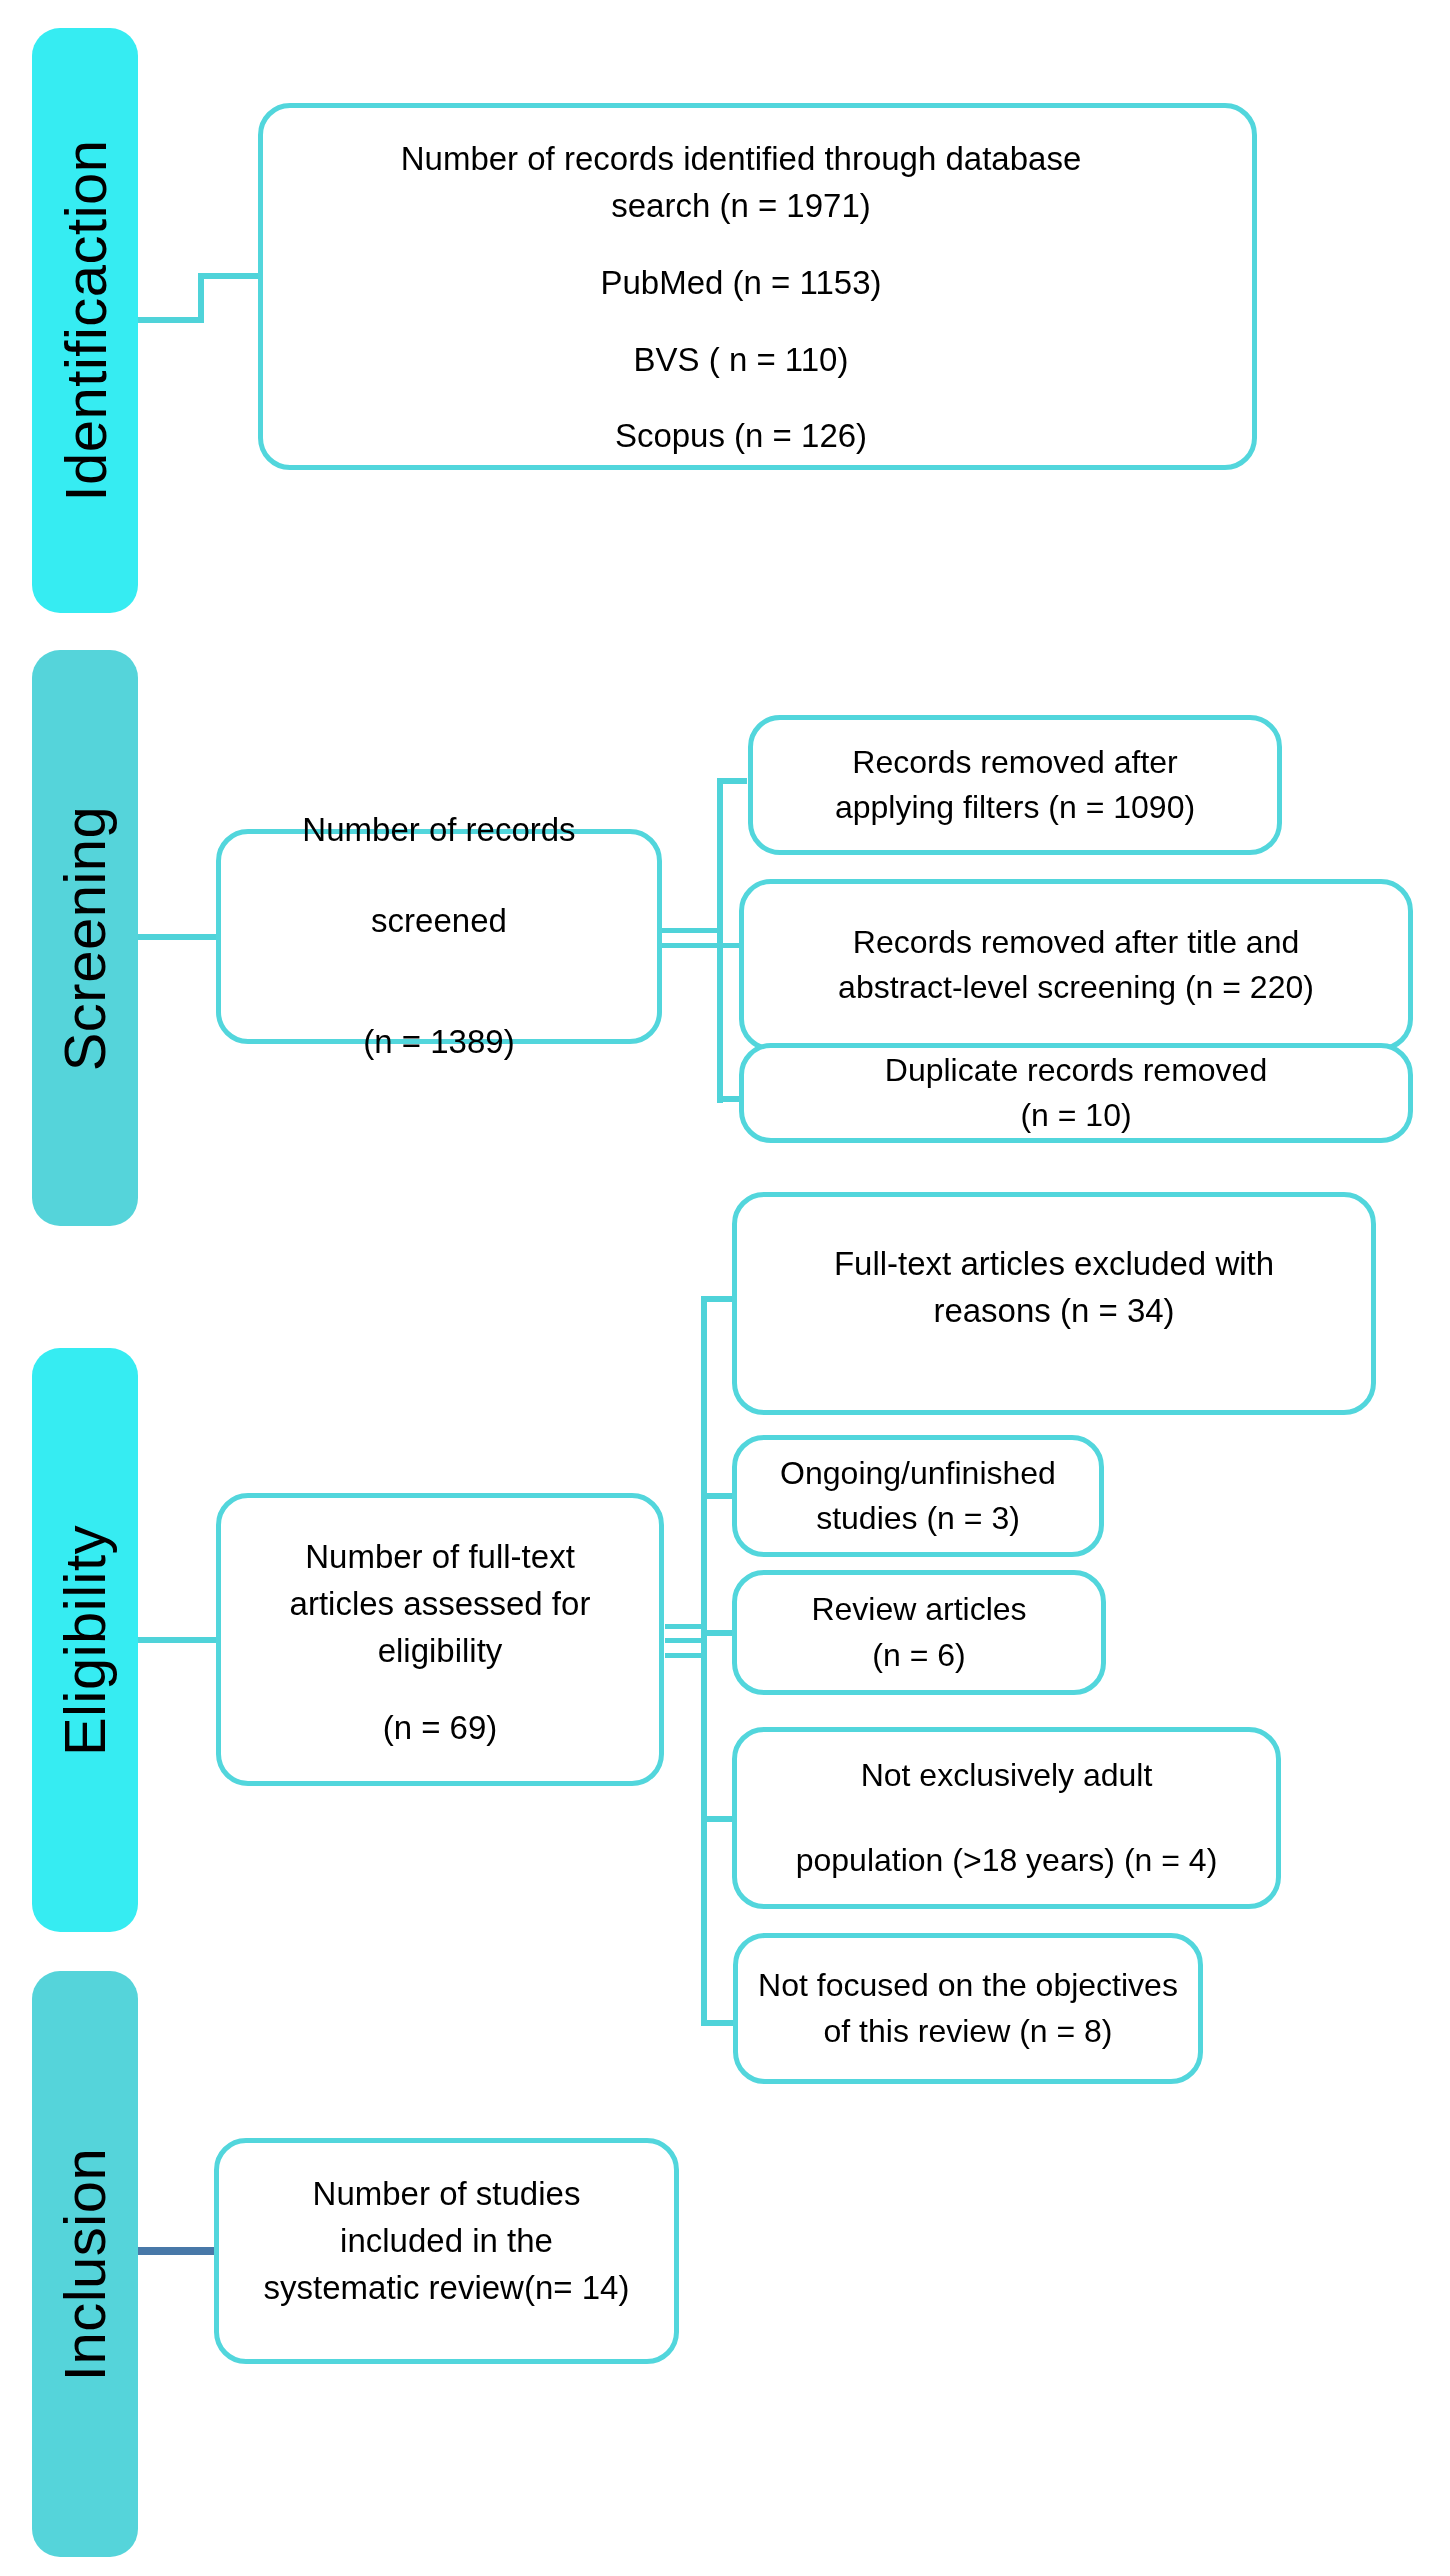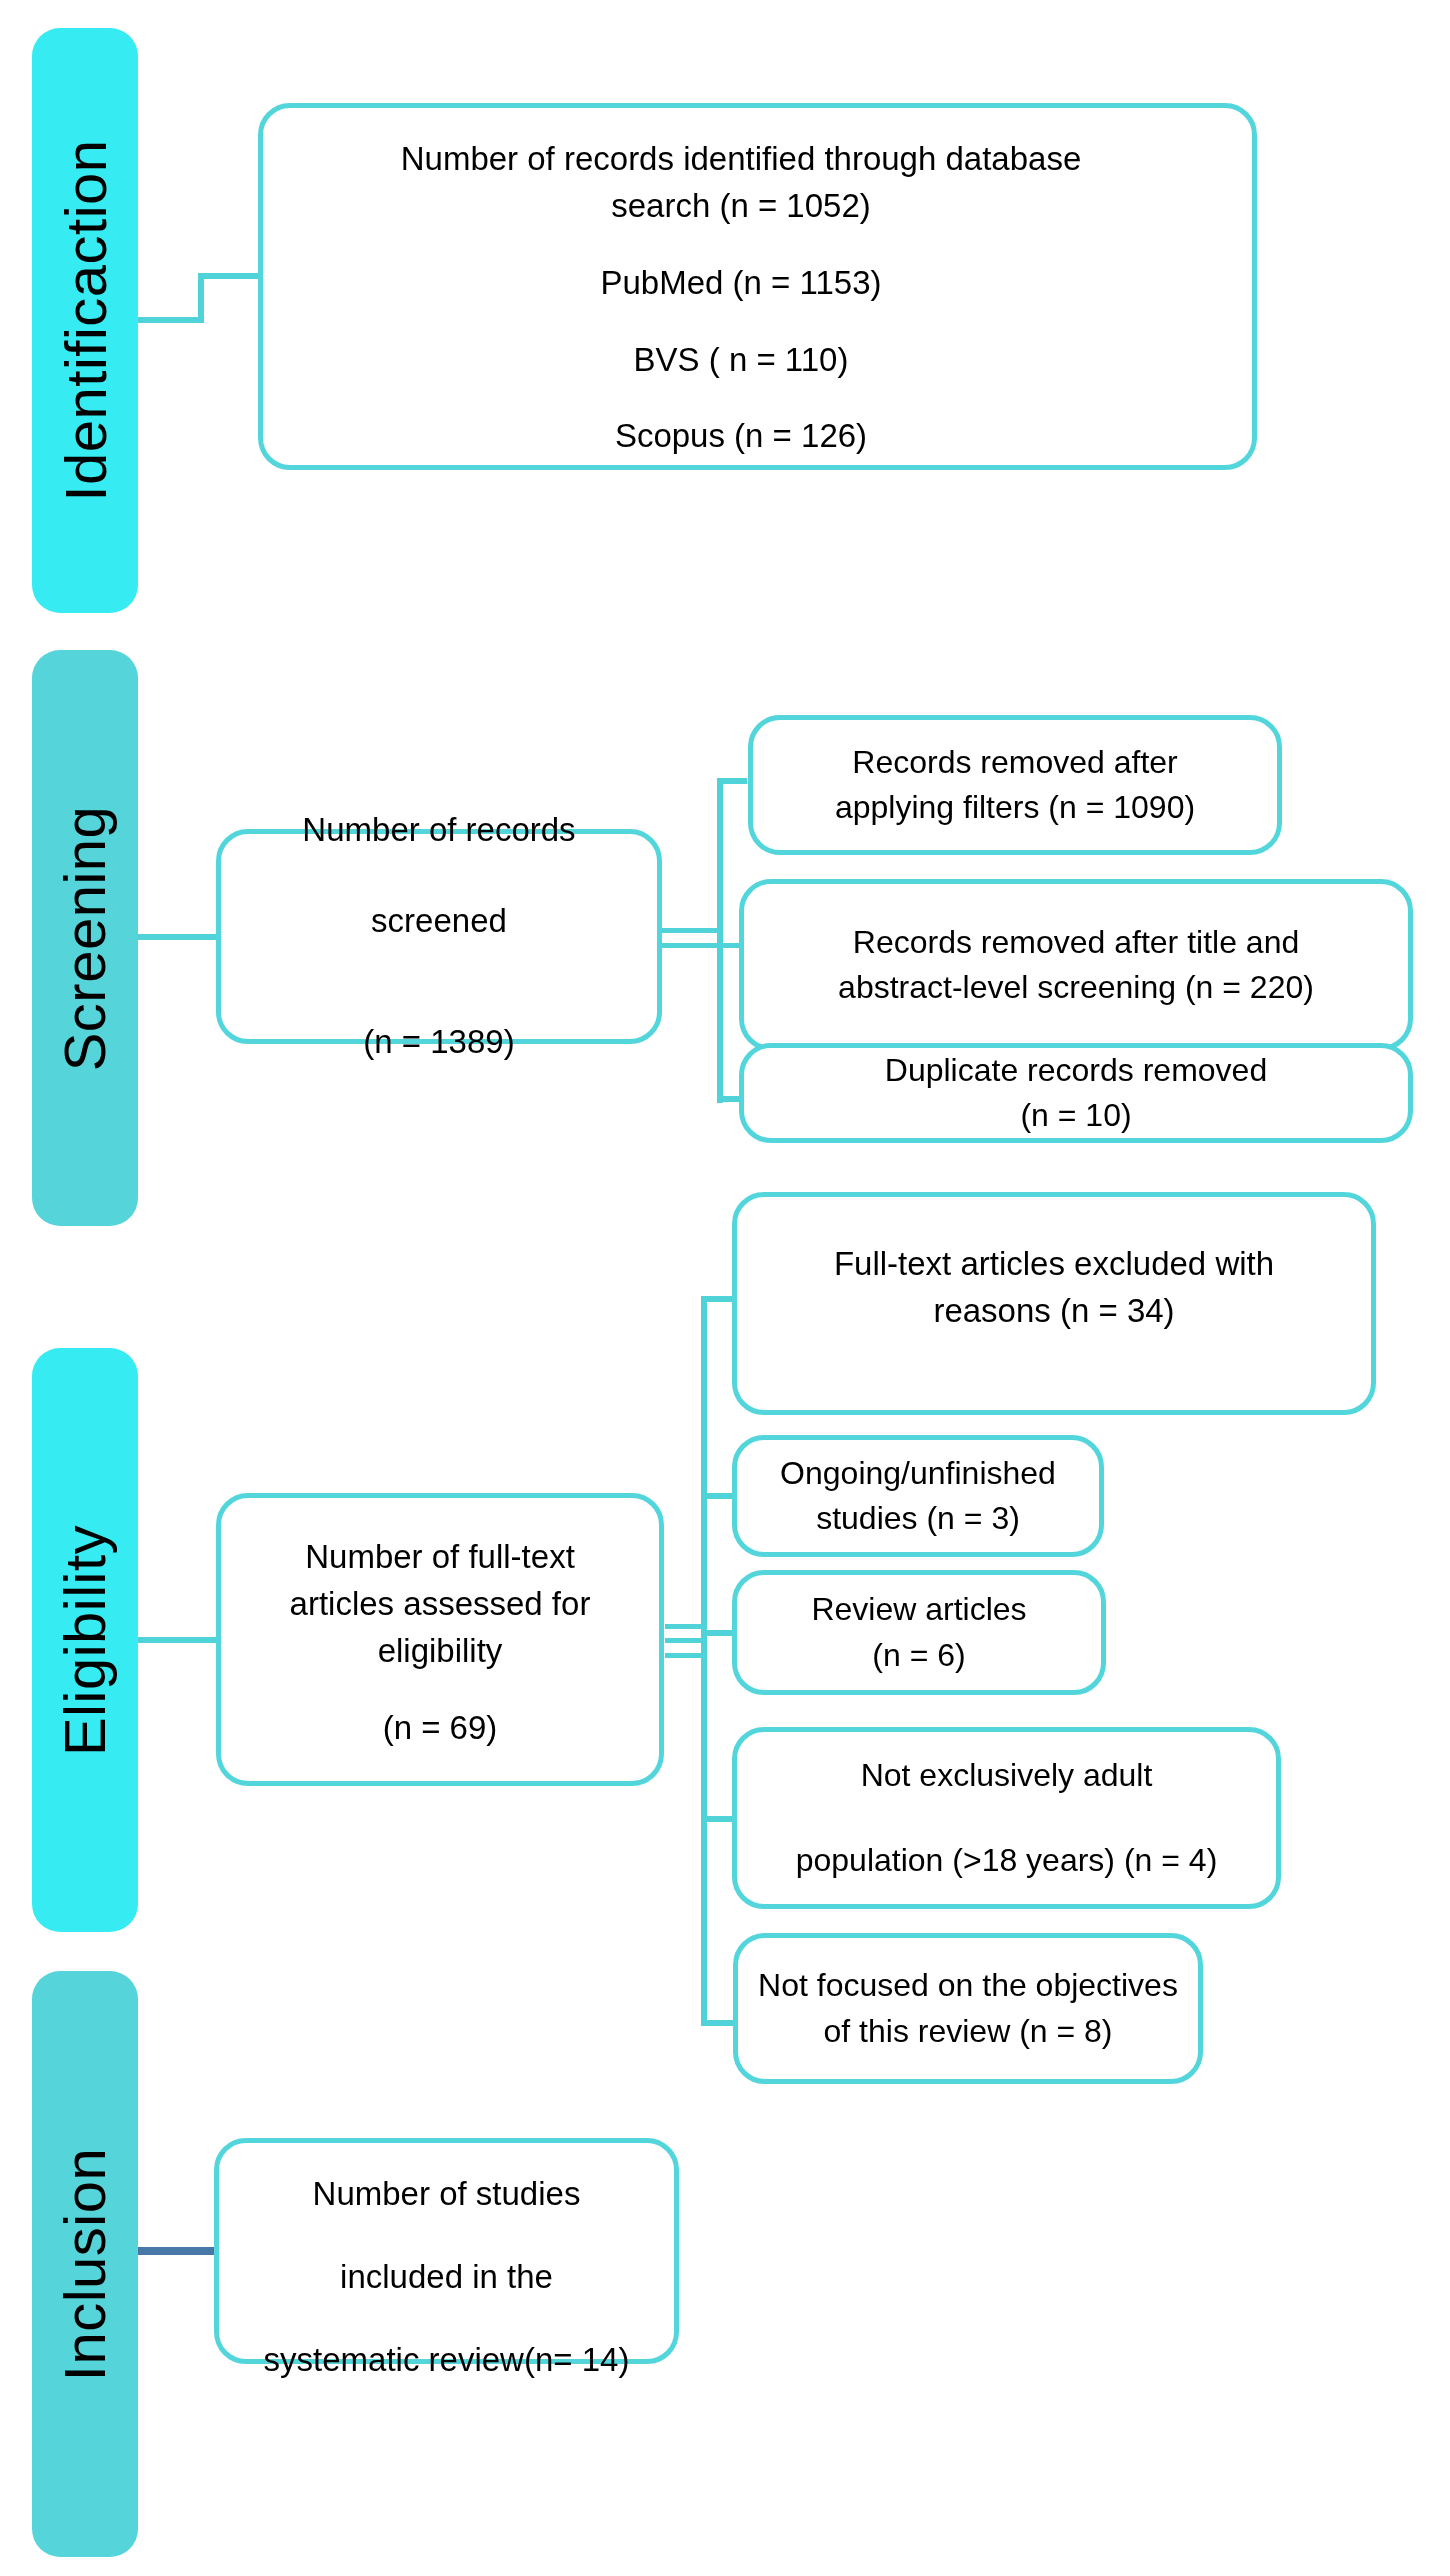--- a/index.html
+++ b/index.html
@@ -82,21 +82,21 @@
   <div class="conn" style="left:704px;top:1296px;width:28px;height:6.2px;"></div>
   <div class="conn" style="left:704px;top:1493px;width:28px;height:6.2px;"></div>
   <div class="conn" style="left:704px;top:1630px;width:28px;height:6.2px;"></div>
   <div class="conn" style="left:704px;top:1816px;width:28px;height:6.2px;"></div>
   <div class="conn" style="left:704px;top:2020px;width:29px;height:6.2px;"></div>
 
   <div class="conn dark" style="left:138px;top:2247px;width:76px;height:8.2px;"></div>
 
   <div class="node" style="left:258px;top:103px;width:999px;height:367px;padding:28px 100px 0 67px;text-align:right;">
     <p class="tline">Number of records identified through database</p>
-    <p class="tline">search (n = 1052)</p>
+    <p class="tline">search (n = 1971)</p>
     <p class="tline gap-top">PubMed (n = 1153)</p>
     <p class="tline gap-top">BVS ( n = 110)</p>
     <p class="tline gap-top">Scopus (n = 126)</p>
   </div>
 
   <div class="node center" style="left:216px;top:829px;width:446px;height:215px;gap:44px;">
     <p class="tline">Number of records</p>
     <p class="tline">screened</p>
     <p class="tline gap-top">(n = 1389)</p>
   </div>
@@ -141,20 +141,20 @@
   <div class="node center" style="left:732px;top:1727px;width:549px;height:182px;gap:39px;">
     <p class="tline small">Not exclusively adult</p>
     <p class="tline small">population (&gt;18 years) (n = 4)</p>
   </div>
 
   <div class="node center" style="left:733px;top:1933px;width:470px;height:151px;">
     <p class="tline small">Not focused on the objectives</p>
     <p class="tline small">of this review (n = 8)</p>
   </div>
 
-  <div class="node" style="left:214px;top:2138px;width:465px;height:226px;padding-top:28px;gap:36px;">
+  <div class="node" style="left:214px;top:2138px;width:465px;height:226px;padding-top:28px;">
     <p class="tline">Number of studies</p>
     <p class="tline">included in the</p>
     <p class="tline">systematic review(n= 14)</p>
   </div>
 
 </div>
 
 
 </body></html>

